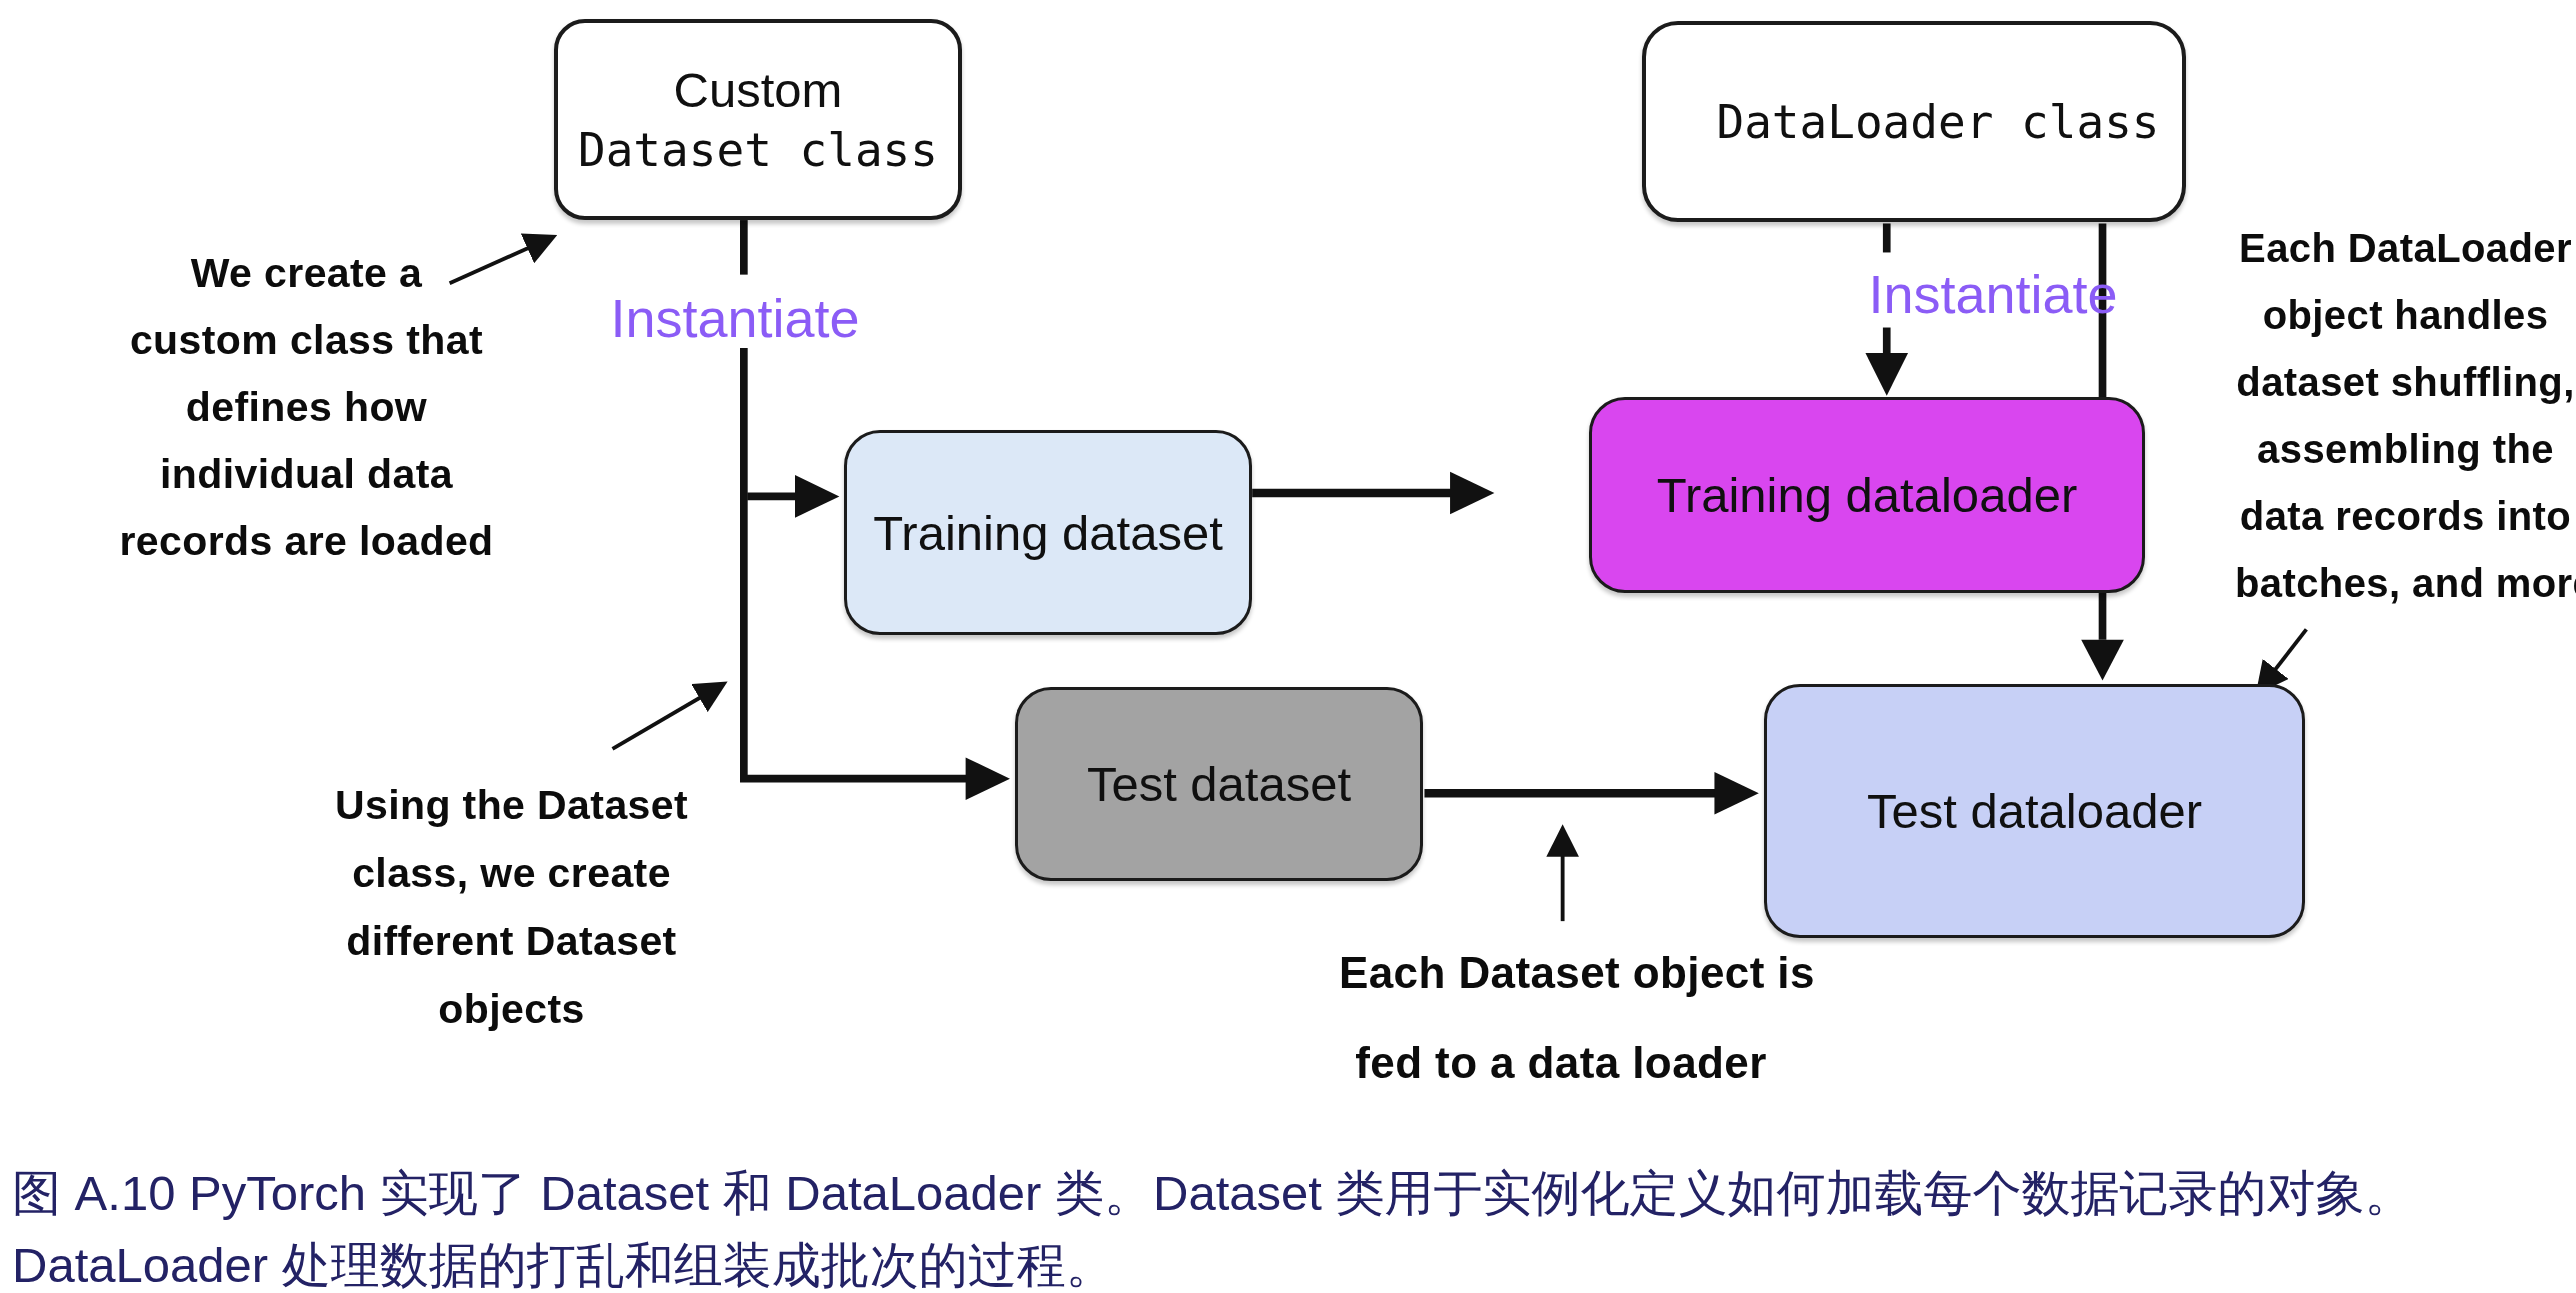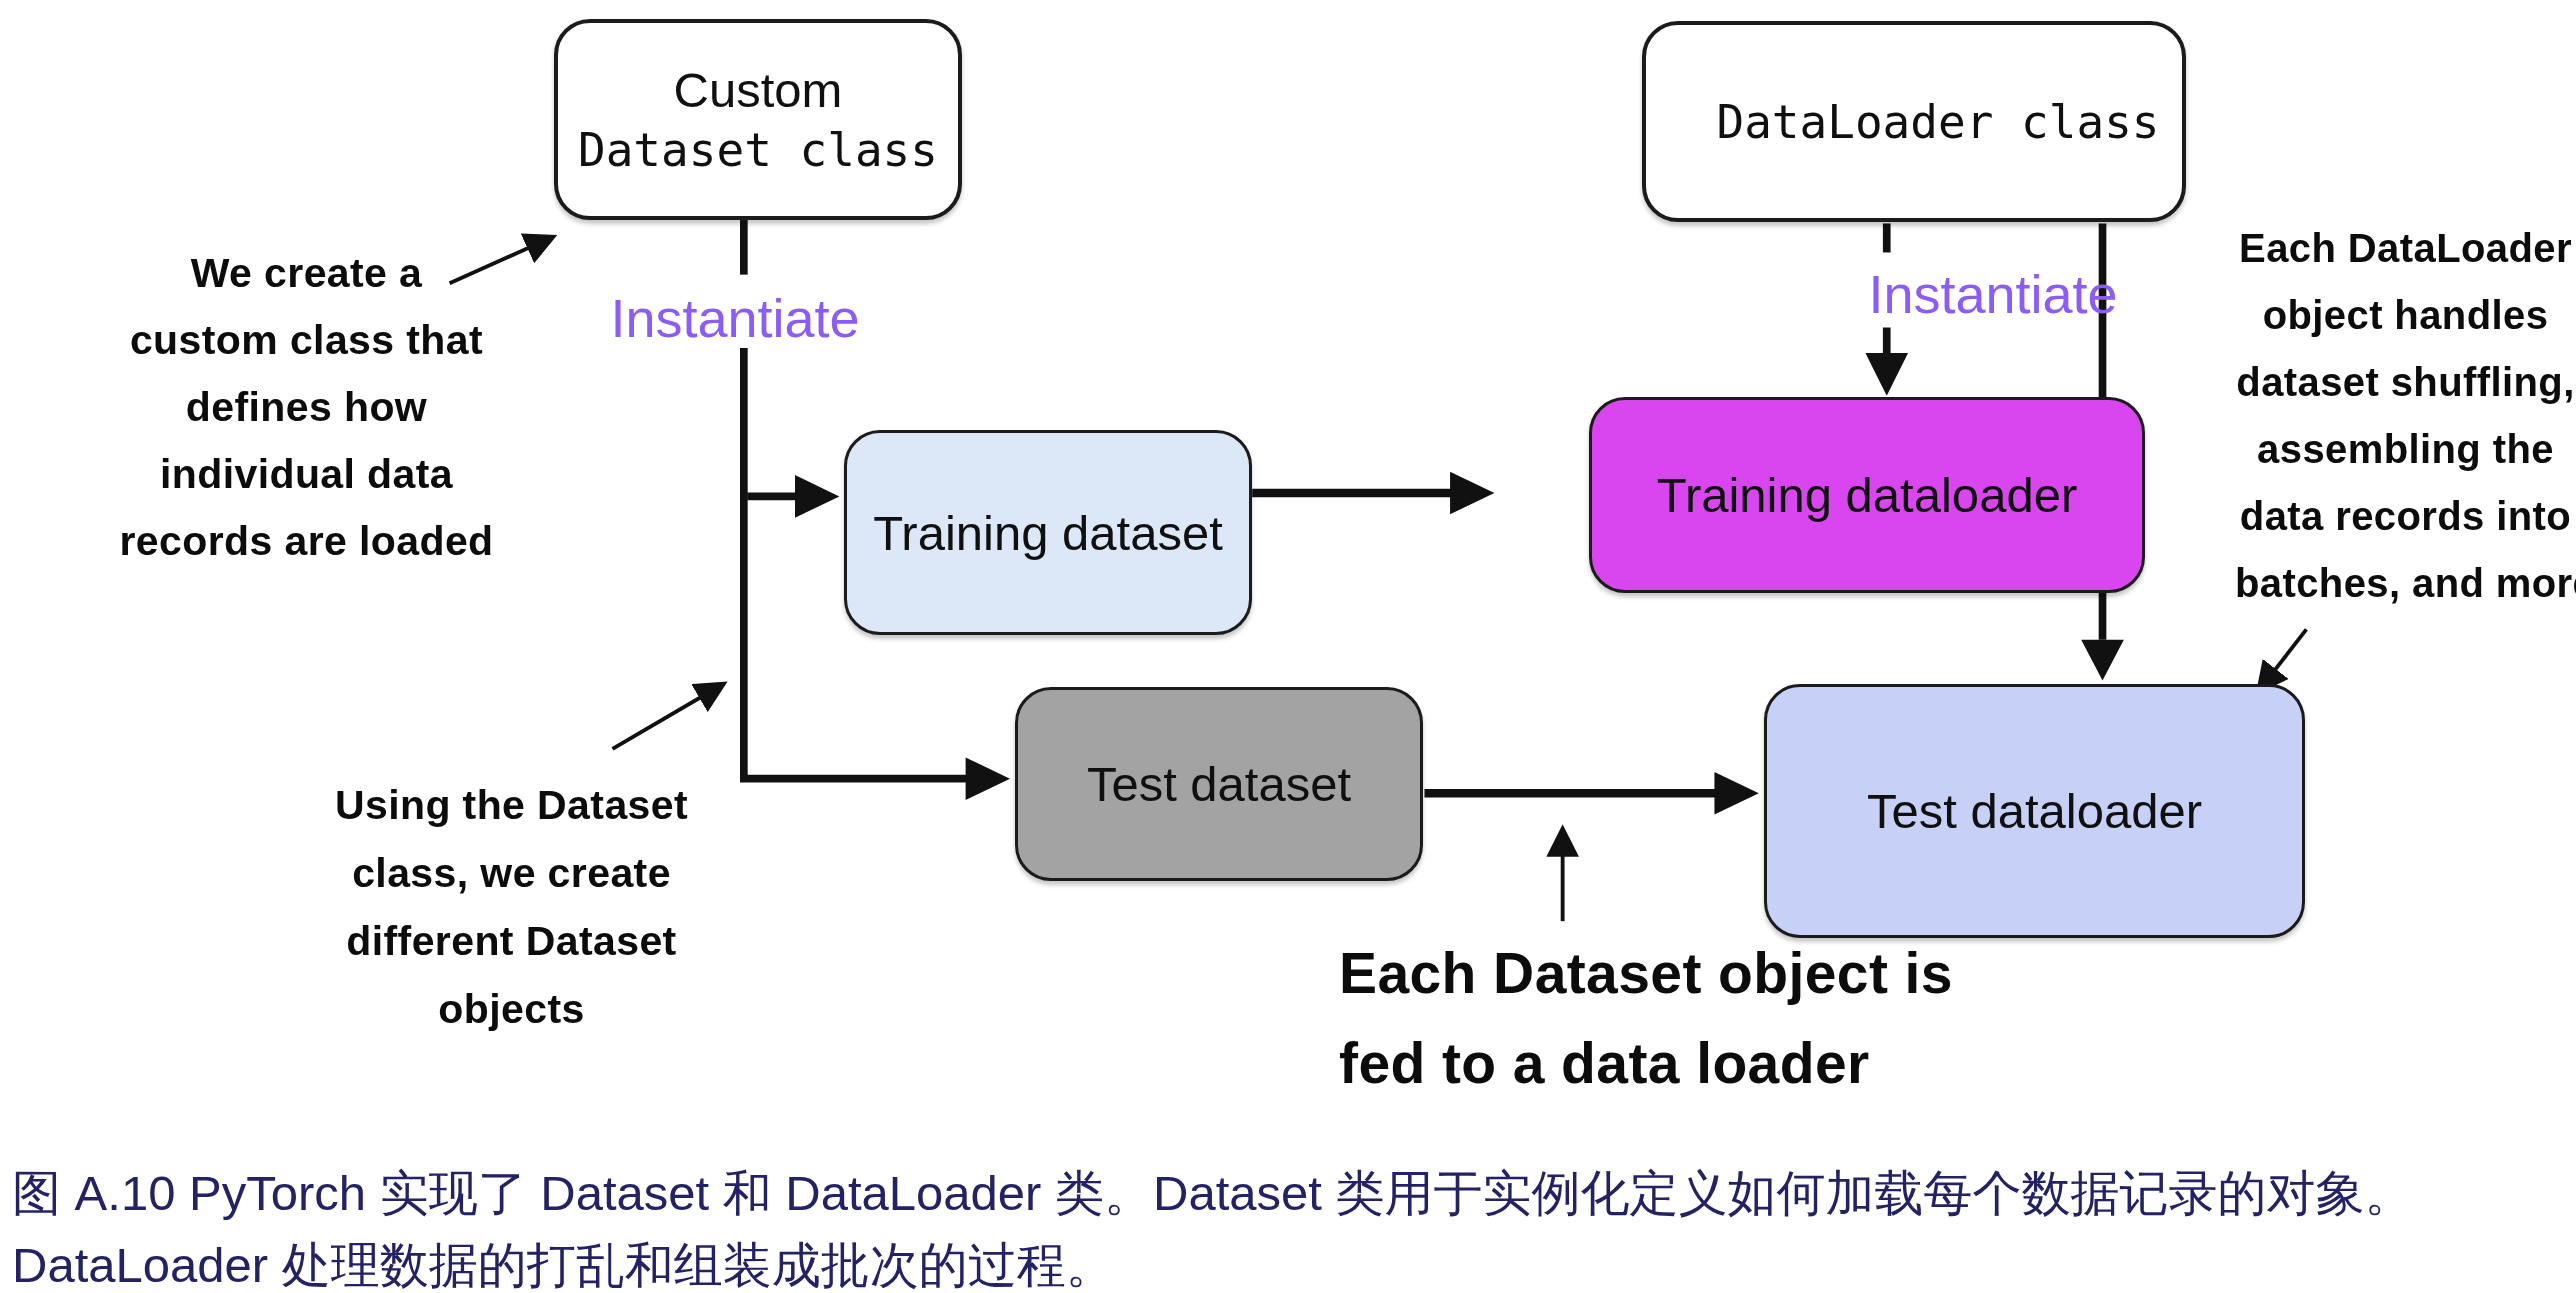--- a/index.html
+++ b/index.html
@@ -28,21 +28,21 @@
   .edge-label{
     position:absolute;transform:translateX(-50%);
     font-size:54px;color:#8b5cf6;white-space:nowrap;
   }
   .note{
     position:absolute;text-align:center;
     font-weight:700;font-size:41px;line-height:67px;
     color:#0c0c0c;letter-spacing:0.4px;
   }
   .note div{white-space:nowrap;}
-  .note-mid{font-size:57px;line-height:90px;}
+  .note-mid{font-size:44px;line-height:90px;}
   .caption{
     position:absolute;left:12px;top:1157px;width:2550px;
     font-size:49px;line-height:72px;
     font-family:"Liberation Sans",sans-serif;
   }
   .caption div{white-space:nowrap;}
 </style>
 </head>
 <body>
 
@@ -75,21 +75,21 @@
 
     <line x1="2465" y1="262" x2="2465" y2="750" stroke="#111" stroke-width="9"></line>
     <polygon points="2465,798 2440,750 2490,750" fill="#111"></polygon>
 
     <line x1="527" y1="332" x2="648" y2="278" stroke="#111" stroke-width="4.5" marker-end="url(#ah)"></line>
     <line x1="718" y1="878" x2="848" y2="802" stroke="#111" stroke-width="4.5" marker-end="url(#ah)"></line>
     <line x1="2704" y1="738" x2="2648" y2="810" stroke="#111" stroke-width="4.5" marker-end="url(#ah)"></line>
     <line x1="1832" y1="1080" x2="1832" y2="972" stroke="#111" stroke-width="4.5" marker-end="url(#ah)"></line>
   </svg>
 
-  <div class="box" style="left: 554px; top: 19px; width: 408px; height: 201px; background: rgb(255, 255, 255);">
+  <div class="box" style="left: 554px; top: 19px; width: 408px; height: 201px; background: rgb(255, 255, 255); border-radius: 31px;">
     <div class="sans-label">Custom</div>
     <div class="mono-label">Dataset class</div>
   </div>
 
   <div class="box" style="left: 1642px; top: 21.3px; width: 544px; height: 201px; background: rgb(255, 255, 255); padding-left: 48px;">
     <div class="mono-label">DataLoader class</div>
   </div>
 
   <div class="box" style="left: 844px; top: 395px; width: 408px; height: 205px; border-width: 3.4px; background: rgb(220, 232, 247); margin-top: 35px;">
     <div class="sans-label">Training dataset</div>

